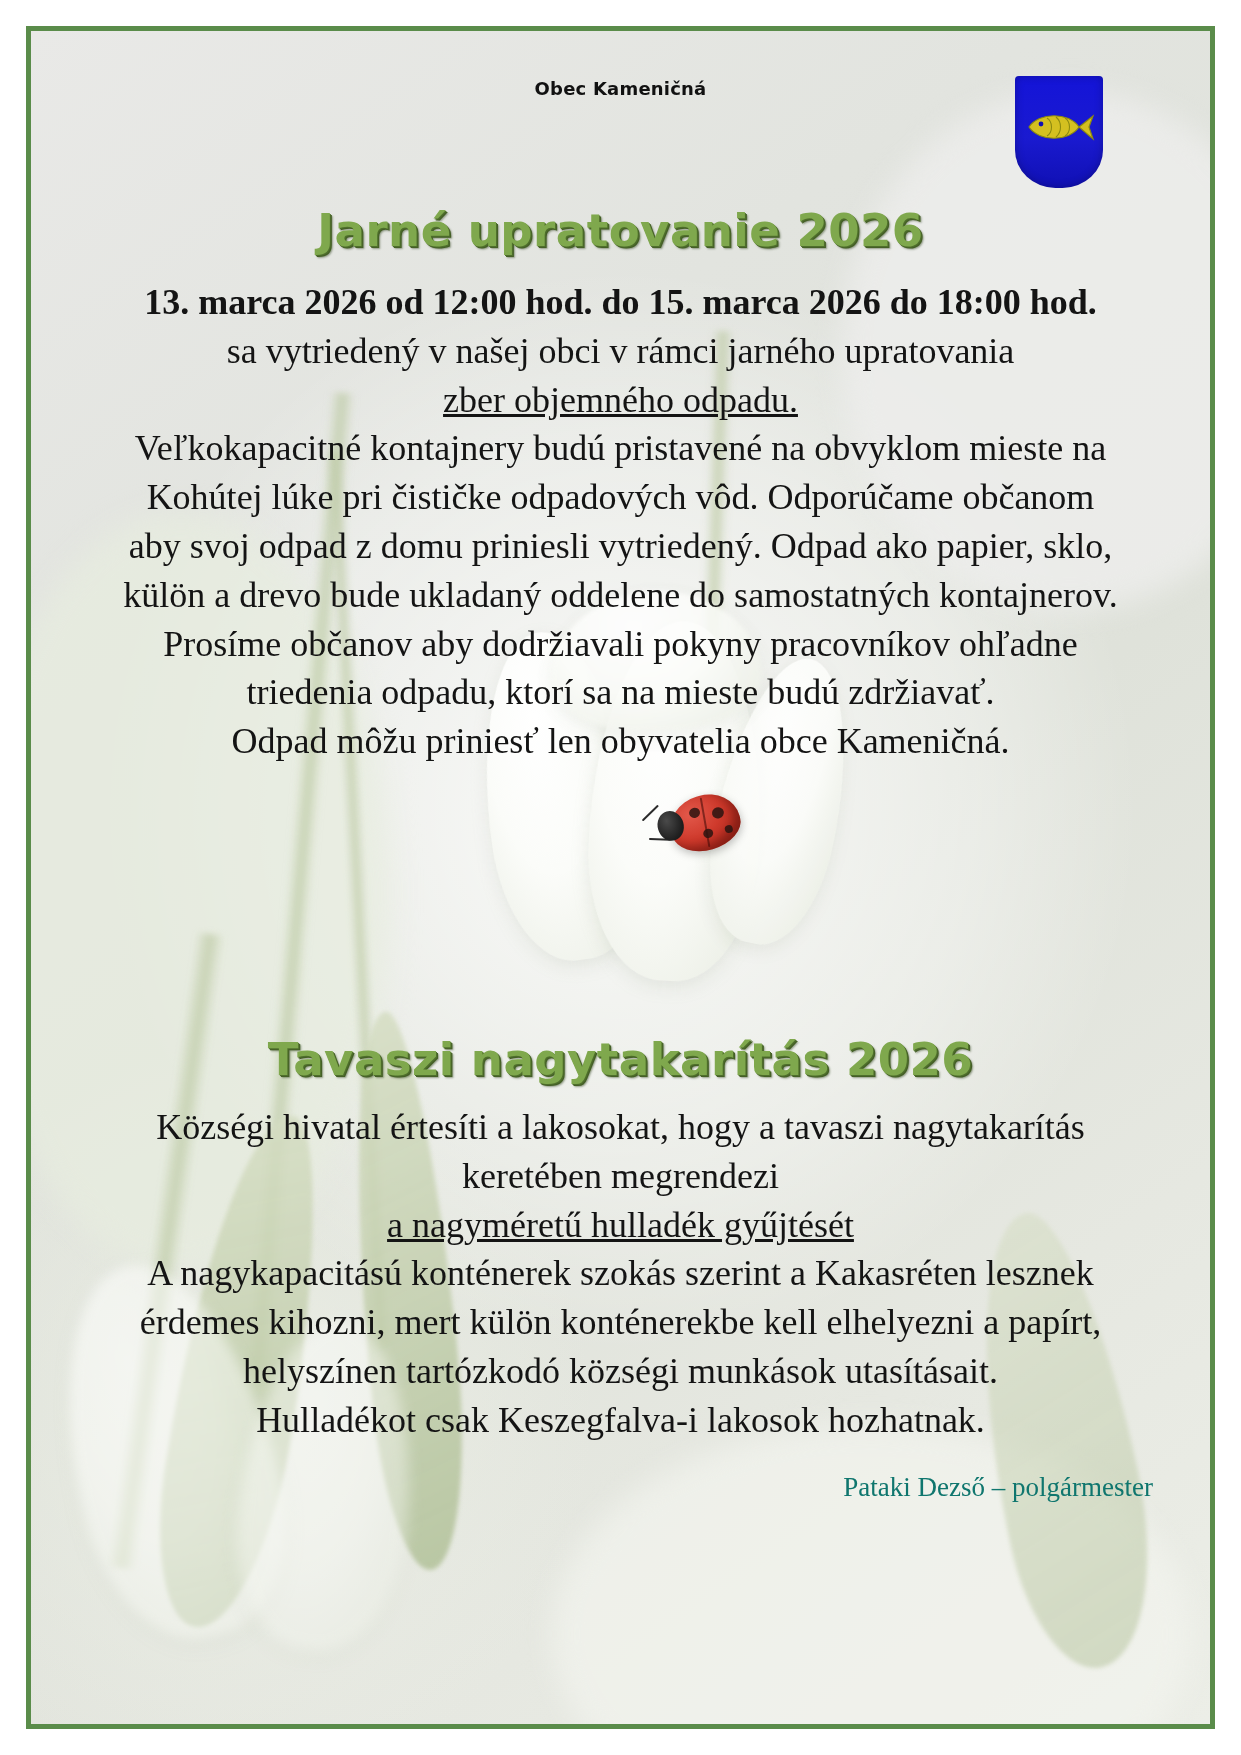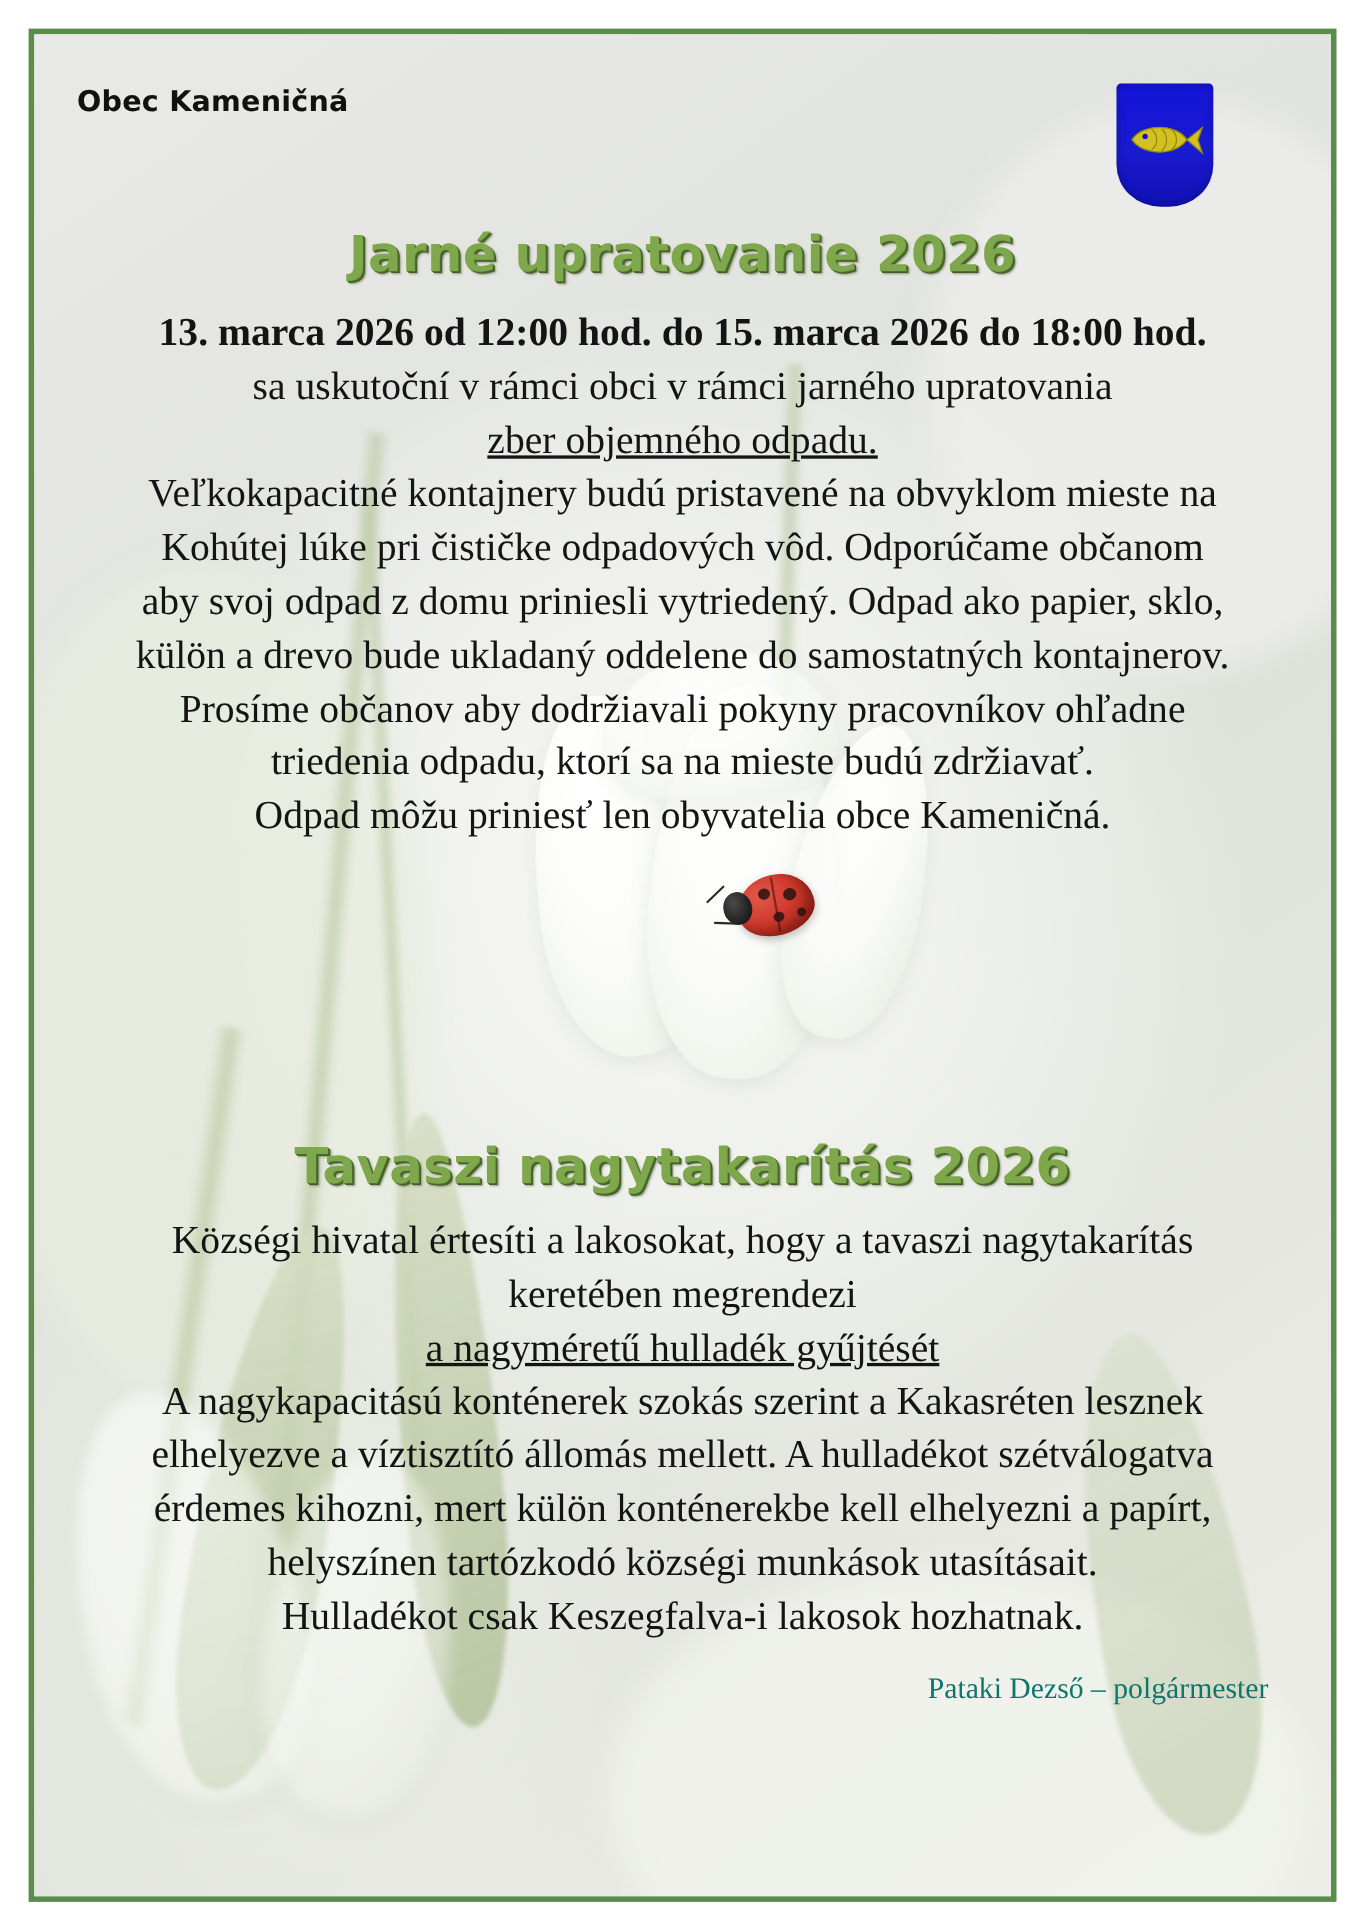--- a/index.html
+++ b/index.html
@@ -125,24 +125,24 @@
   }
 
   .top-row {
     position: relative;
     height: 118px;
   }
   .org-title {
     position: absolute;
     left: 0; right: 0;
     top: 22px;
-    text-align: left;
+    text-align: center;
     font-family: "DejaVu Sans", sans-serif;
     font-weight: bold;
-    font-size: 26px;
+    font-size: 18px;
     letter-spacing: 0.2px;
     color: #111111;
   }
   .crest {
     position: absolute;
     right: 68px;
     top: 20px;
     width: 88px;
     height: 112px;
   }
@@ -262,41 +262,40 @@
             <path d="M42 8 C48 12, 48 22, 42 26" stroke="#8d8a10" stroke-width="1.1" fill="none"></path>
           </svg>
         </div>
       </div>
     </div>
 
     <div class="heading sk">Jarné upratovanie 2026</div>
 
     <div class="block-sk">
       <p class="para b">13. marca 2026 od 12:00 hod. do 15. marca 2026 do 18:00 hod.</p>
-      <p class="para">sa uskutoční v rámci obci v rámci jarného upratovania</p>
+      <p class="para">sa vytriedený v našej obci v rámci jarného upratovania</p>
       <p class="para bu">zber objemného odpadu.</p>
       <p class="para">Veľkokapacitné kontajnery budú pristavené na obvyklom mieste na</p>
       <p class="para">Kohútej lúke pri čističke odpadových vôd.  Odporúčame občanom</p>
       <p class="para">aby svoj odpad z domu priniesli vytriedený. Odpad ako papier, sklo,</p>
       <p class="para">külön a drevo bude ukladaný oddelene do samostatných kontajnerov.</p>
       <p class="para">Prosíme občanov aby dodržiavali pokyny pracovníkov ohľadne</p>
       <p class="para">triedenia odpadu, ktorí  sa na mieste budú zdržiavať.</p>
       <p class="para">Odpad môžu priniesť len obyvatelia obce Kameničná.</p>
     </div>
 
     <div class="mid-gap"></div>
 
     <div class="heading hu">Tavaszi nagytakarítás 2026</div>
 
     <div class="block-hu">
       <p class="para">Községi hivatal értesíti a lakosokat, hogy a tavaszi nagytakarítás</p>
       <p class="para">keretében megrendezi</p>
       <p class="para bu">a nagyméretű hulladék gyűjtését</p>
       <p class="para spaced">A nagykapacitású konténerek szokás szerint a Kakasréten lesznek</p>
-      <p class="para">elhelyezve a víztisztító állomás mellett.  A hulladékot szétválogatva</p>
       <p class="para">érdemes kihozni, mert külön konténerekbe kell elhelyezni a papírt,</p>
       <p class="para">helyszínen tartózkodó községi munkások utasításait.</p>
       <p class="para spaced">Hulladékot csak Keszegfalva-i lakosok hozhatnak.</p>
     </div>
 
     <div class="signature">Pataki Dezső – polgármester</div>
 
   </div>
 </div>
 

